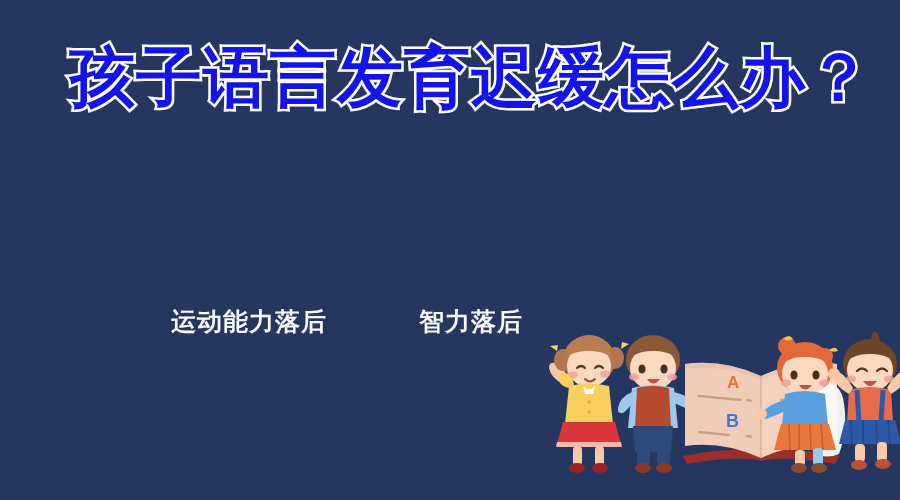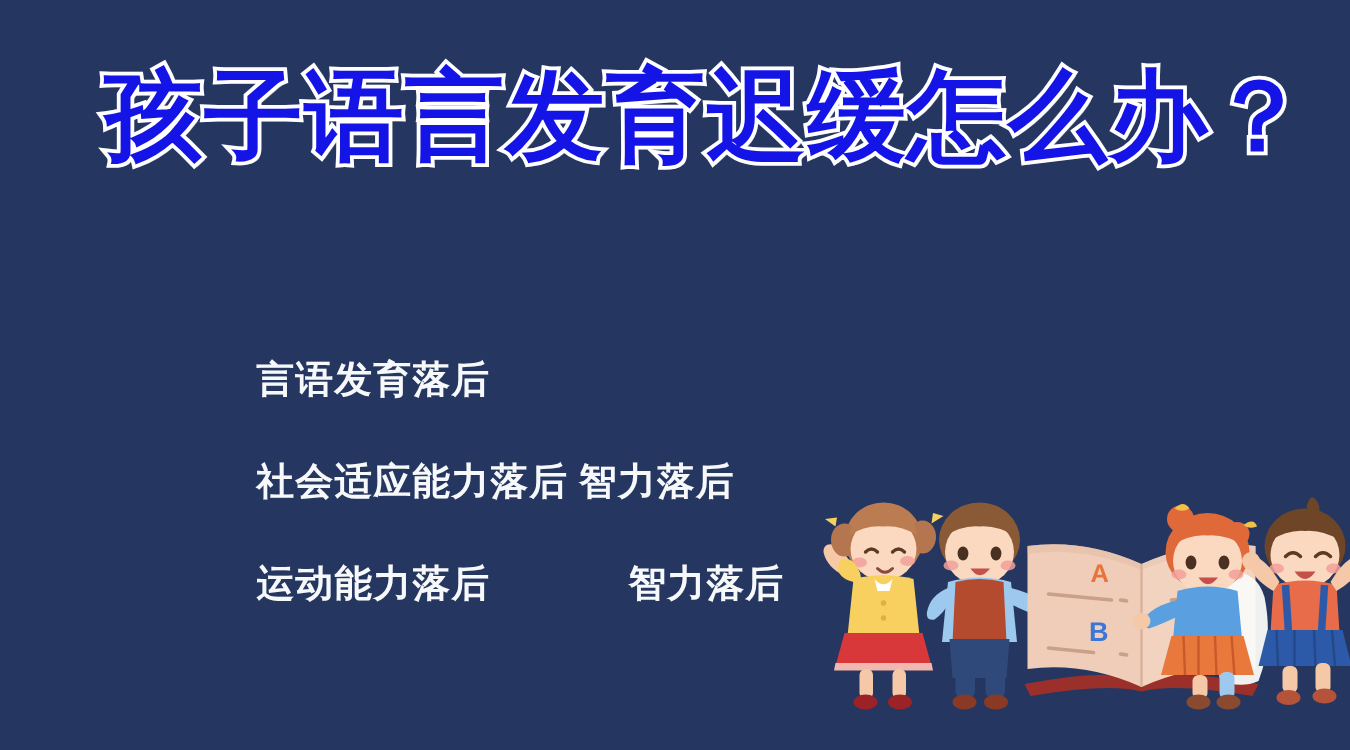--- a/index.html
+++ b/index.html
@@ -104,27 +104,22 @@
 <body>
 
 <div id="poster">
 
   <div id="main-title">孩子语言发育迟缓怎么办？</div>
 
 
   <div id="symptom-list">
 
     <div class="symptom-row" id="symptom-row-1">
-      <span class="symptom-item">言语发育落后</span>
     </div>
 
-    <div class="symptom-row" id="symptom-row-2">
-      <span class="symptom-item">社会适应能力落后</span>
-      <span class="symptom-item">智力落后</span>
-    </div>
 
     <div class="symptom-row" id="symptom-row-3">
       <span class="symptom-item">运动能力落后</span>
       <span class="symptom-item">智力落后</span>
     </div>
 
   </div>
 
   <div id="kids-illustration">
     <svg viewBox="0 0 388 150" xmlns="http://www.w3.org/2000/svg">

